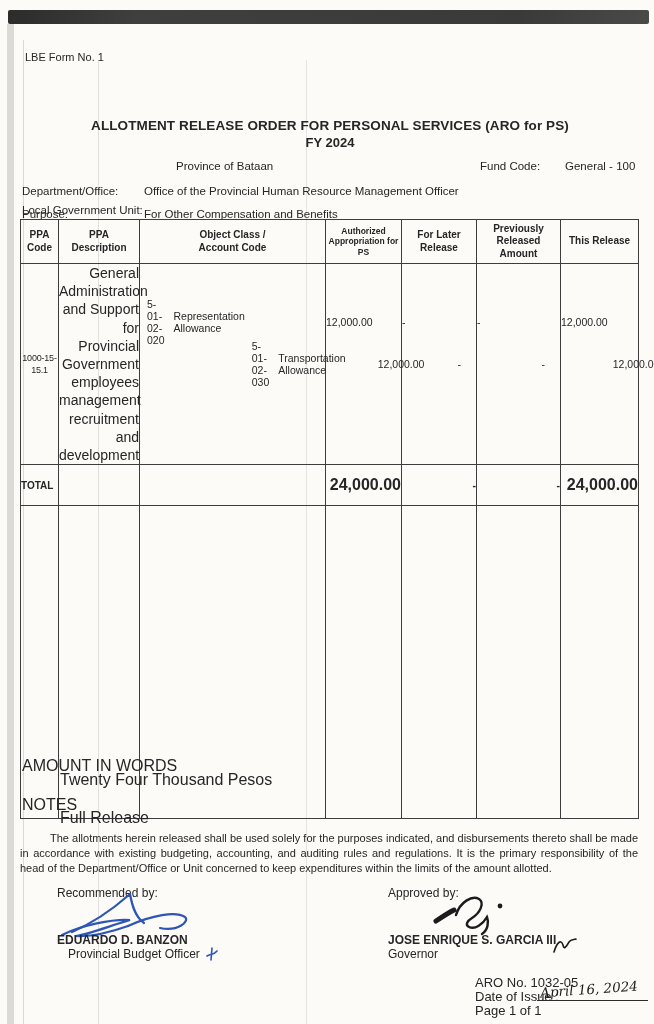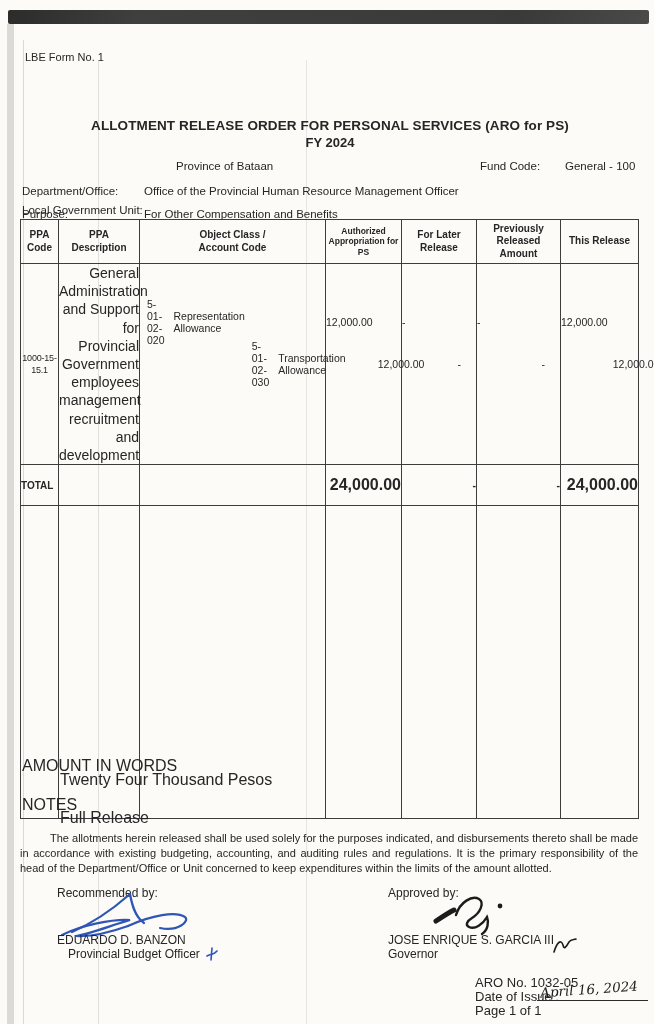--- a/index.html
+++ b/index.html
@@ -52,21 +52,21 @@
   .t-amt{font-weight:bold;font-size:16px;text-align:right;padding-right:5px;}
   .t-dash{font-weight:bold;font-size:10.5px;text-align:right;padding-right:15px;}
   
   .sec-label{font-size:16px;}
   .aiw-l{left:22px;top:757px;} .aiw-v{left:60px;top:771px;}
   .notes-l{left:22px;top:796px;} .notes-v{left:60px;top:809px;}
   .legal{left:20px;top:831px;width:618px;font-size:11px;line-height:15.2px;text-align:justify;text-indent:30px;}
   
   .sig-head{font-size:12px;}
   .rec-h{left:57px;top:886px;} .app-h{left:388px;top:886px;}
-  .sig-name{font-weight:normal;font-size:12px;white-space:nowrap;}
+  .sig-name{font-weight:bold;font-size:12px;white-space:nowrap;}
   .rec-n{left:57px;top:933px;} .app-n{left:388px;top:933px;}
   .sig-title{font-size:12px;white-space:nowrap;display:flex;align-items:center;}
   .rec-t{left:68px;top:947px;} .app-t{left:388px;top:947px;}
   .sig-blue{left:52px;top:891px;}
   .sig-black{left:430px;top:893px;}
   .mark-initial{left:552px;top:936px;}
   .tick{margin-left:6px;}
   
   .foot{font-size:13px;white-space:nowrap;}
   .aro-no{left:475px;top:975px;}

